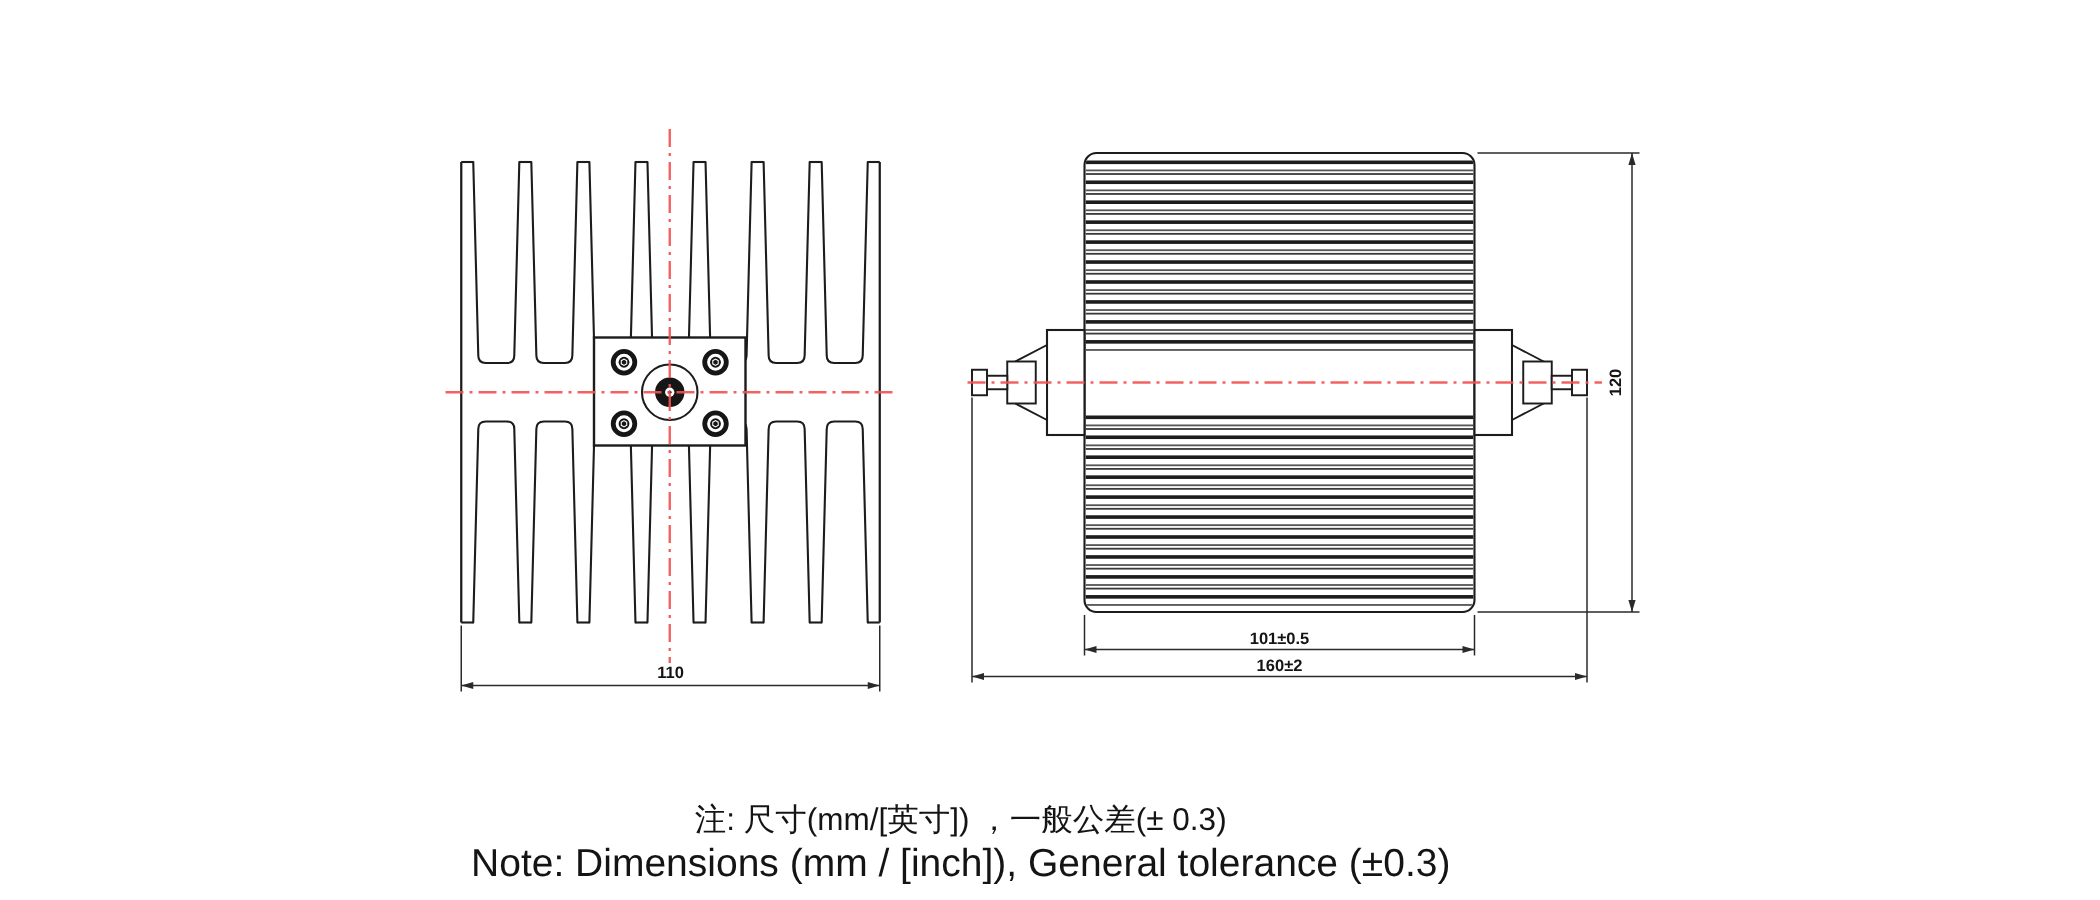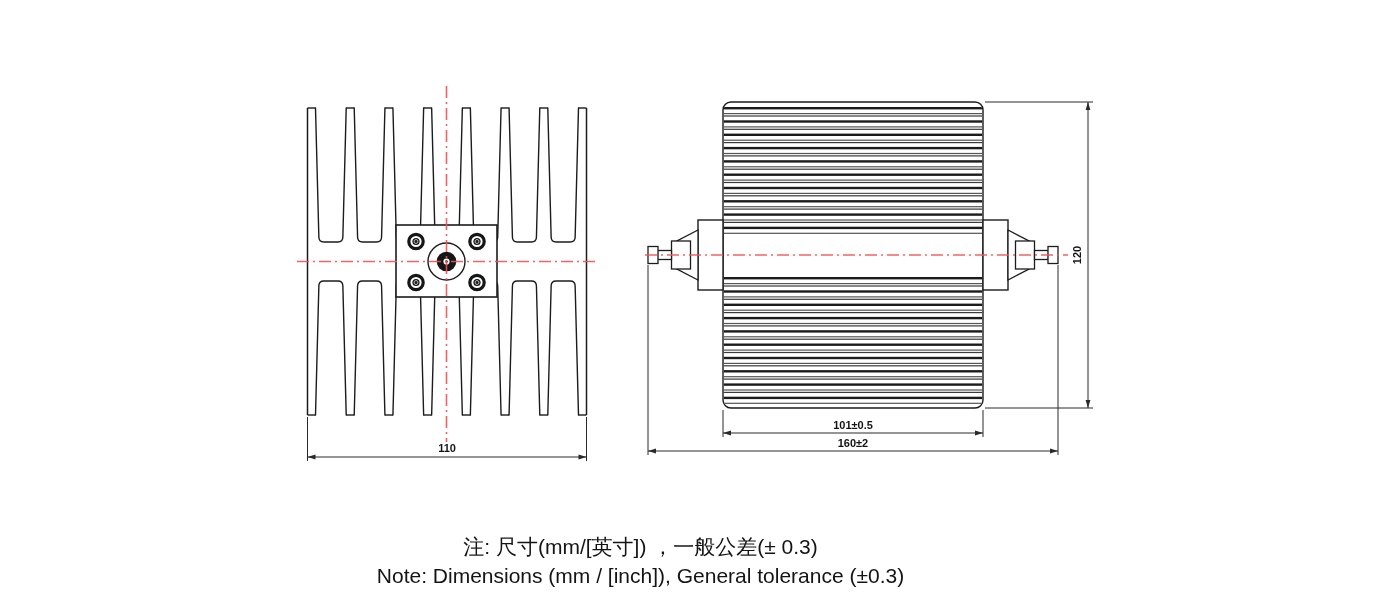--- a/index.html
+++ b/index.html
@@ -1,21 +1,21 @@
 <!DOCTYPE html>
 <html><head>
 <meta charset="utf-8">
 <style>
   html,body{margin:0;padding:0;background:#ffffff;}
   #stage{position:relative;width:1400px;height:600px;background:#ffffff;overflow:hidden;
          font-family:"Liberation Sans",sans-serif;}
   svg text{font-family:"Liberation Sans",sans-serif;font-weight:600;font-size:11px;fill:#141414;}
   .note{position:absolute;left:0;top:521px;width:1281px;text-align:center;color:#141414;margin-top:11px;}
   .note .zh{font-size:21px;line-height:29px;}
-  .note .en{font-size:21px;line-height:29px;}
+  .note .en{font-size:26px;line-height:29px;}
 </style>
 </head>
 <body>
 
 <div id="stage">
   <svg id="drawing" width="1400" height="600" viewBox="0 0 1400 600">
 
     <g id="front-view">
       <g id="front-fins">
           <line x1="307.5" y1="108" x2="307.5" y2="415" stroke="#1c1c1c" stroke-width="1.5"></line>

